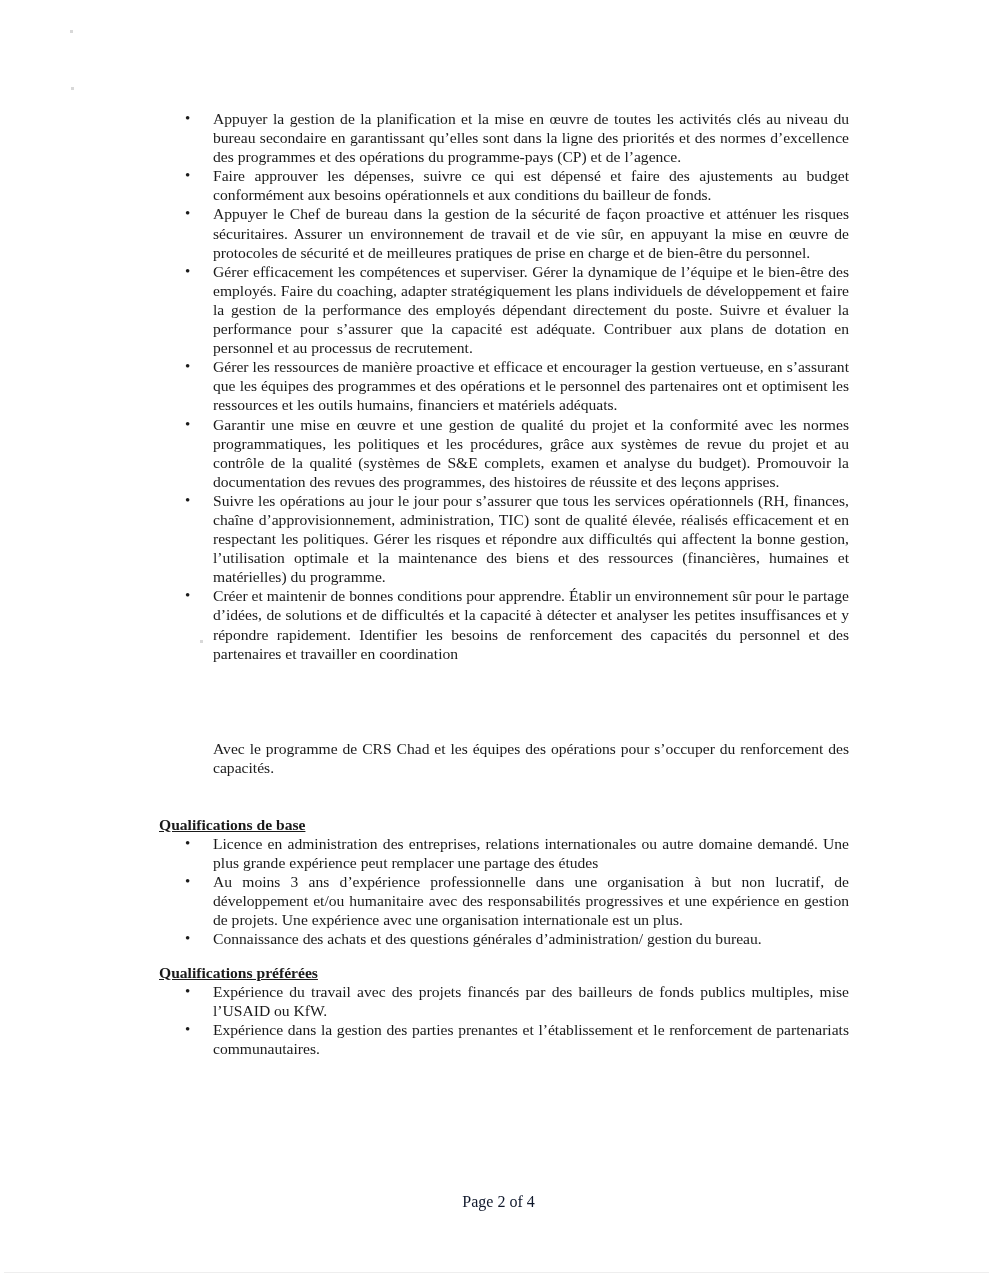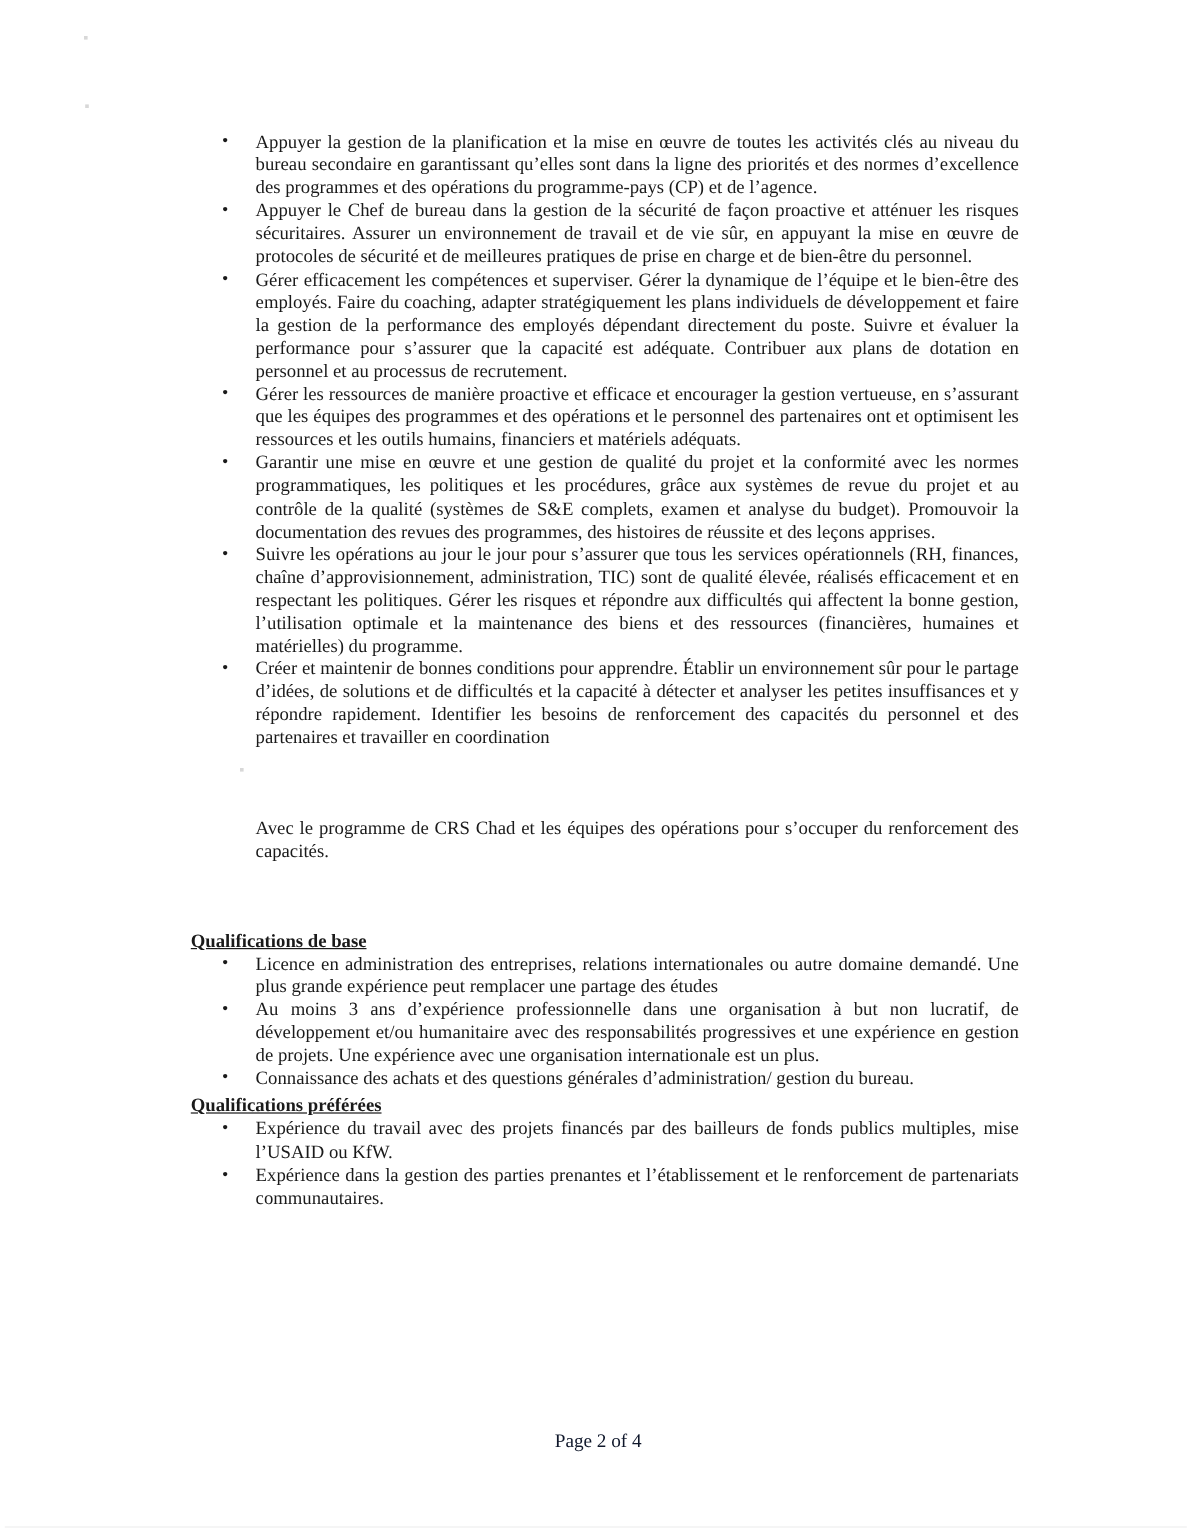--- a/index.html
+++ b/index.html
@@ -8,37 +8,38 @@
     font-family: "Liberation Serif", serif; color: #1a1a1a;
   }
   .page { position: absolute; left: 4px; top: 0; width: 989px; height: 984px; }
   .scan-mark { position: absolute; width: 3px; height: 3px; background: #d8d8d8; }
   .content { position: absolute; left: 155px; top: 109px; width: 690px; font-size: 15.6px; line-height: 19.1px; }
   ul.bullets { list-style: none; margin: 0; padding: 0; }
   ul.bullets li { position: relative; padding-left: 54px; text-align: justify; }
   ul.bullets li::before {
     content: "\2022"; position: absolute; left: 26px; top: 0; font-size: 15px;
   }
-  .para { margin-top: 56px; padding-left: 54px; text-align: justify; }
-  .heading { margin-top: 56px; font-weight: bold; text-decoration: underline; }
-  .heading.second { margin-top: 4px; }
+  .para { margin-top: 76px; padding-left: 54px; text-align: justify; }
+  .heading { margin-top: 38px; font-weight: bold; text-decoration: underline; }
+  .heading.second { margin-top: 14px; }
   .footer { position: absolute; top: 1193px; left: 0; width: 989px; text-align: center; font-size: 16px; color: #2f7f86; }
   .bottom-line { position: absolute; left: 0; top: 1272px; width: 989px; height: 1px; background: #eeeeee; }
 </style>
 </head>
 <body>
 
 <div class="page">
   <div class="scan-mark" style="left:66px; top:30px;"></div>
   <div class="scan-mark" style="left:67px; top:87px;"></div>
   <div class="scan-mark" style="left:196px; top:640px;"></div>
 
   <div class="content">
     <ul class="bullets">
       <li>Appuyer la gestion de la planification et la mise en œuvre de toutes les activités clés au niveau du bureau secondaire en garantissant qu’elles sont dans la ligne des priorités et des normes d’excellence des programmes et des opérations du programme-pays (CP) et de l’agence.</li>
+      <li>Faire approuver les dépenses, suivre ce qui est dépensé et faire des ajustements au budget conformément aux besoins opérationnels et aux conditions du bailleur de fonds.</li>
       <li>Appuyer le Chef de bureau dans la gestion de la sécurité de façon proactive et atténuer les risques sécuritaires. Assurer un environnement de travail et de vie sûr, en appuyant la mise en œuvre de protocoles de sécurité et de meilleures pratiques de prise en charge et de bien-être du personnel.</li>
       <li>Gérer efficacement les compétences et superviser. Gérer la dynamique de l’équipe et le bien-être des employés. Faire du coaching, adapter stratégiquement les plans individuels de développement et faire la gestion de la performance des employés dépendant directement du poste. Suivre et évaluer la performance pour s’assurer que la capacité est adéquate. Contribuer aux plans de dotation en personnel et au processus de recrutement.</li>
       <li>Gérer les ressources de manière proactive et efficace et encourager la gestion vertueuse, en s’assurant que les équipes des programmes et des opérations et le personnel des partenaires ont et optimisent les ressources et les outils humains, financiers et matériels adéquats.</li>
       <li>Garantir une mise en œuvre et une gestion de qualité du projet et la conformité avec les normes programmatiques, les politiques et les procédures, grâce aux systèmes de revue du projet et au contrôle de la qualité (systèmes de S&amp;E complets, examen et analyse du budget). Promouvoir la documentation des revues des programmes, des histoires de réussite et des leçons apprises.</li>
       <li>Suivre les opérations au jour le jour pour s’assurer que tous les services opérationnels (RH, finances, chaîne d’approvisionnement, administration, TIC) sont de qualité élevée, réalisés efficacement et en respectant les politiques. Gérer les risques et répondre aux difficultés qui affectent la bonne gestion, l’utilisation optimale et la maintenance des biens et des ressources (financières, humaines et matérielles) du programme.</li>
       <li>Créer et maintenir de bonnes conditions pour apprendre. Établir un environnement sûr pour le partage d’idées, de solutions et de difficultés et la capacité à détecter et analyser les petites insuffisances et y répondre rapidement. Identifier les besoins de renforcement des capacités du personnel et des partenaires et travailler en coordination</li>
     </ul>
 
     <div class="para">Avec le programme de CRS Chad et les équipes des opérations pour s’occuper du renforcement des capacités.</div>
 

